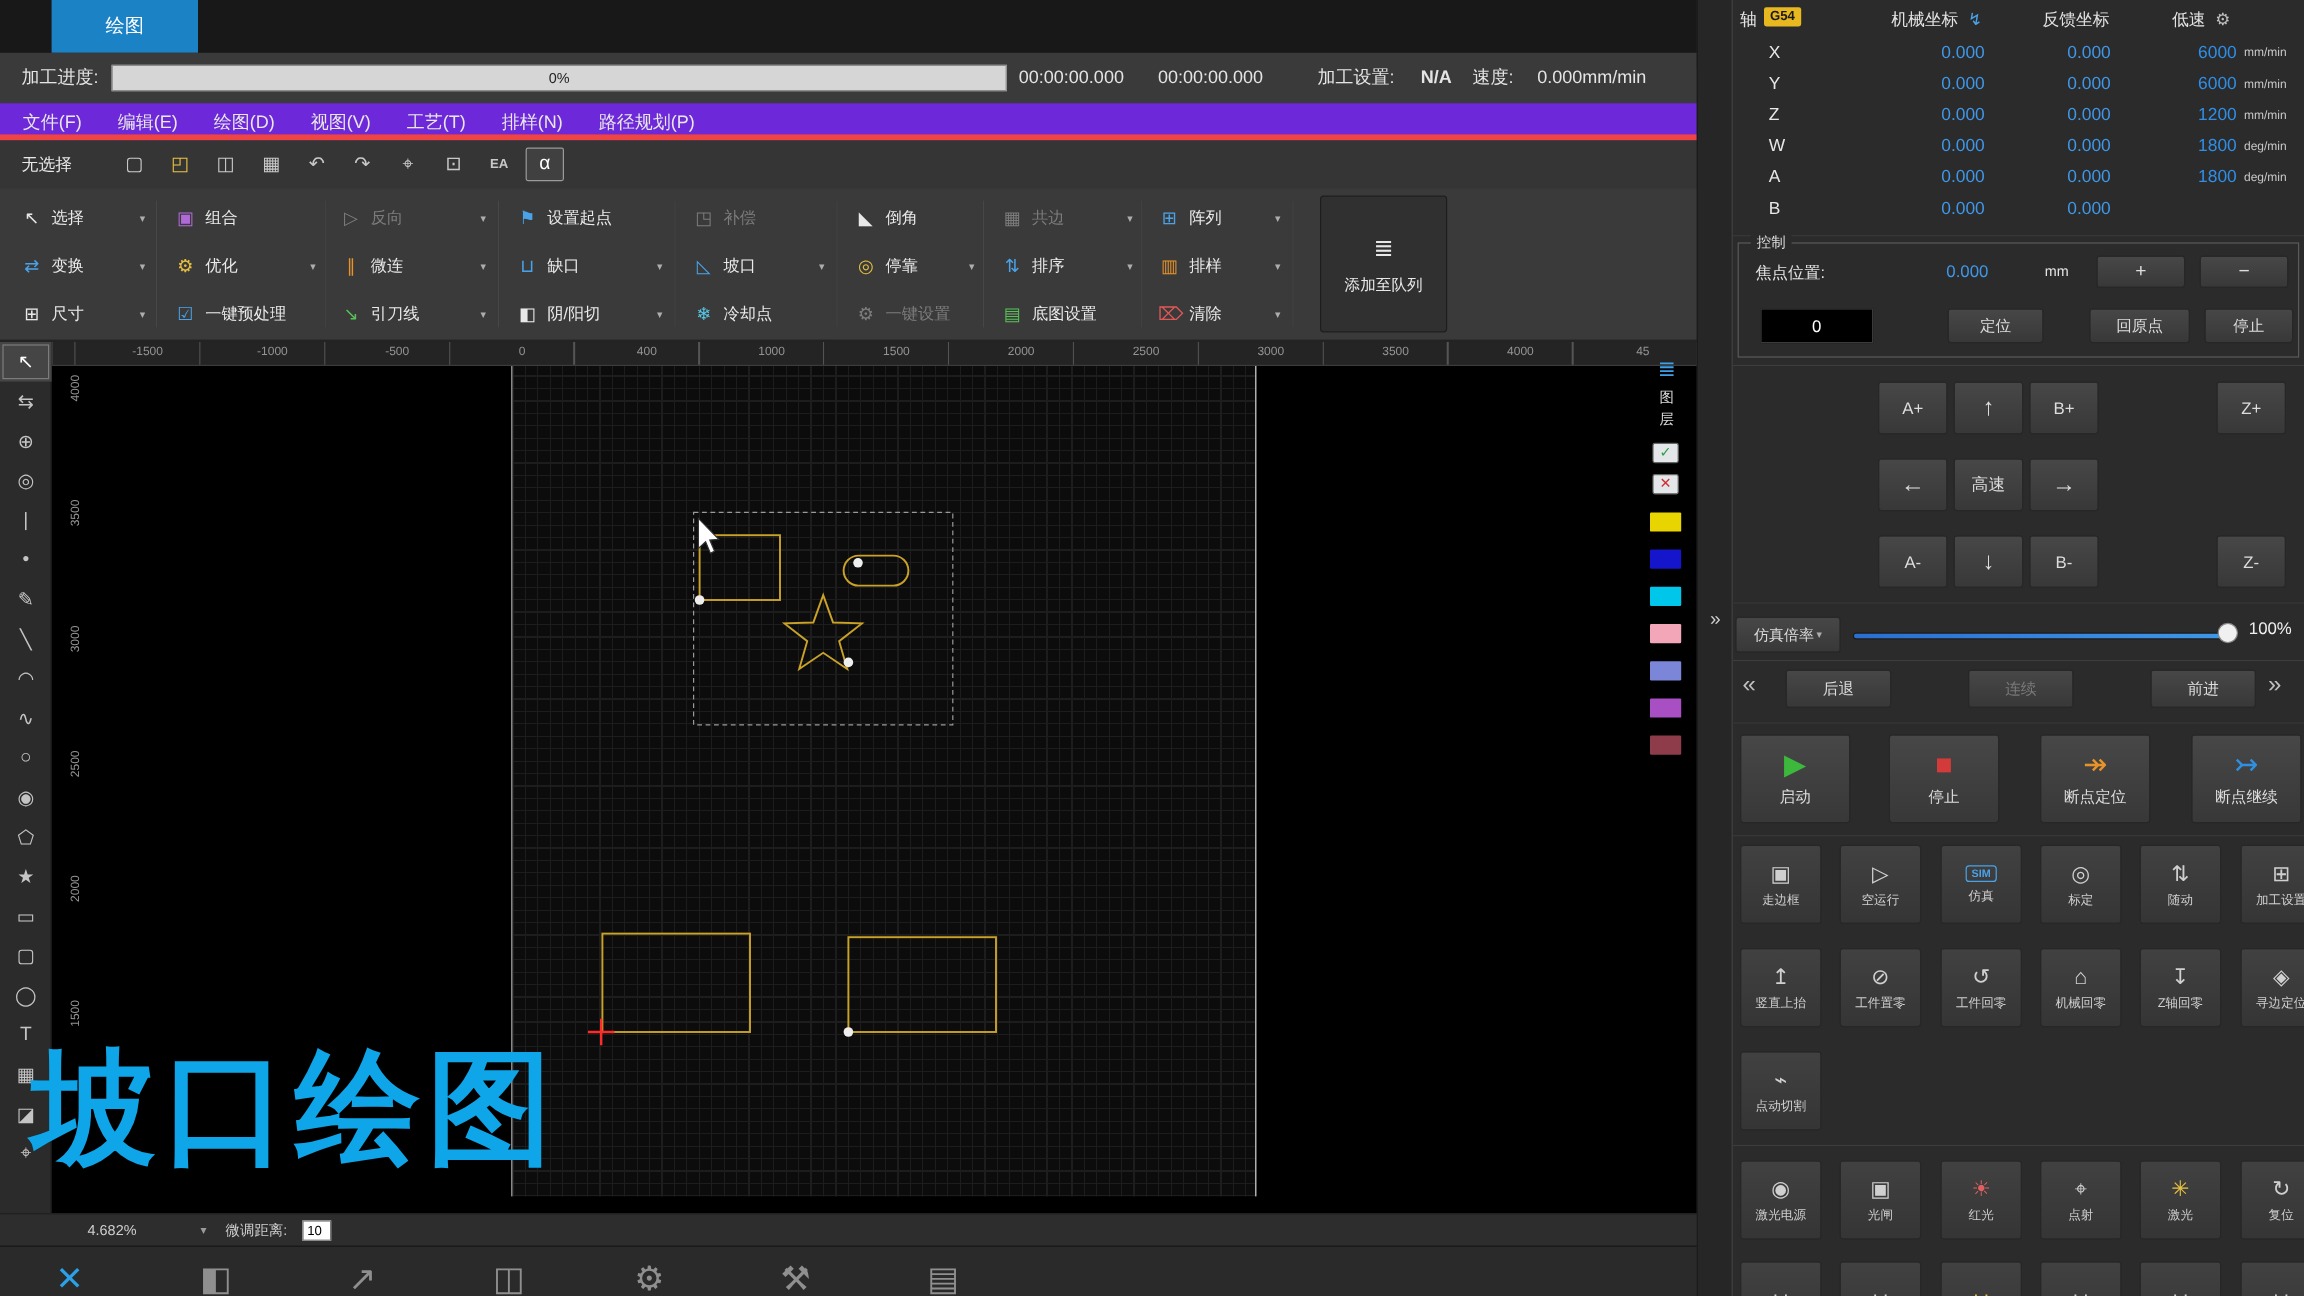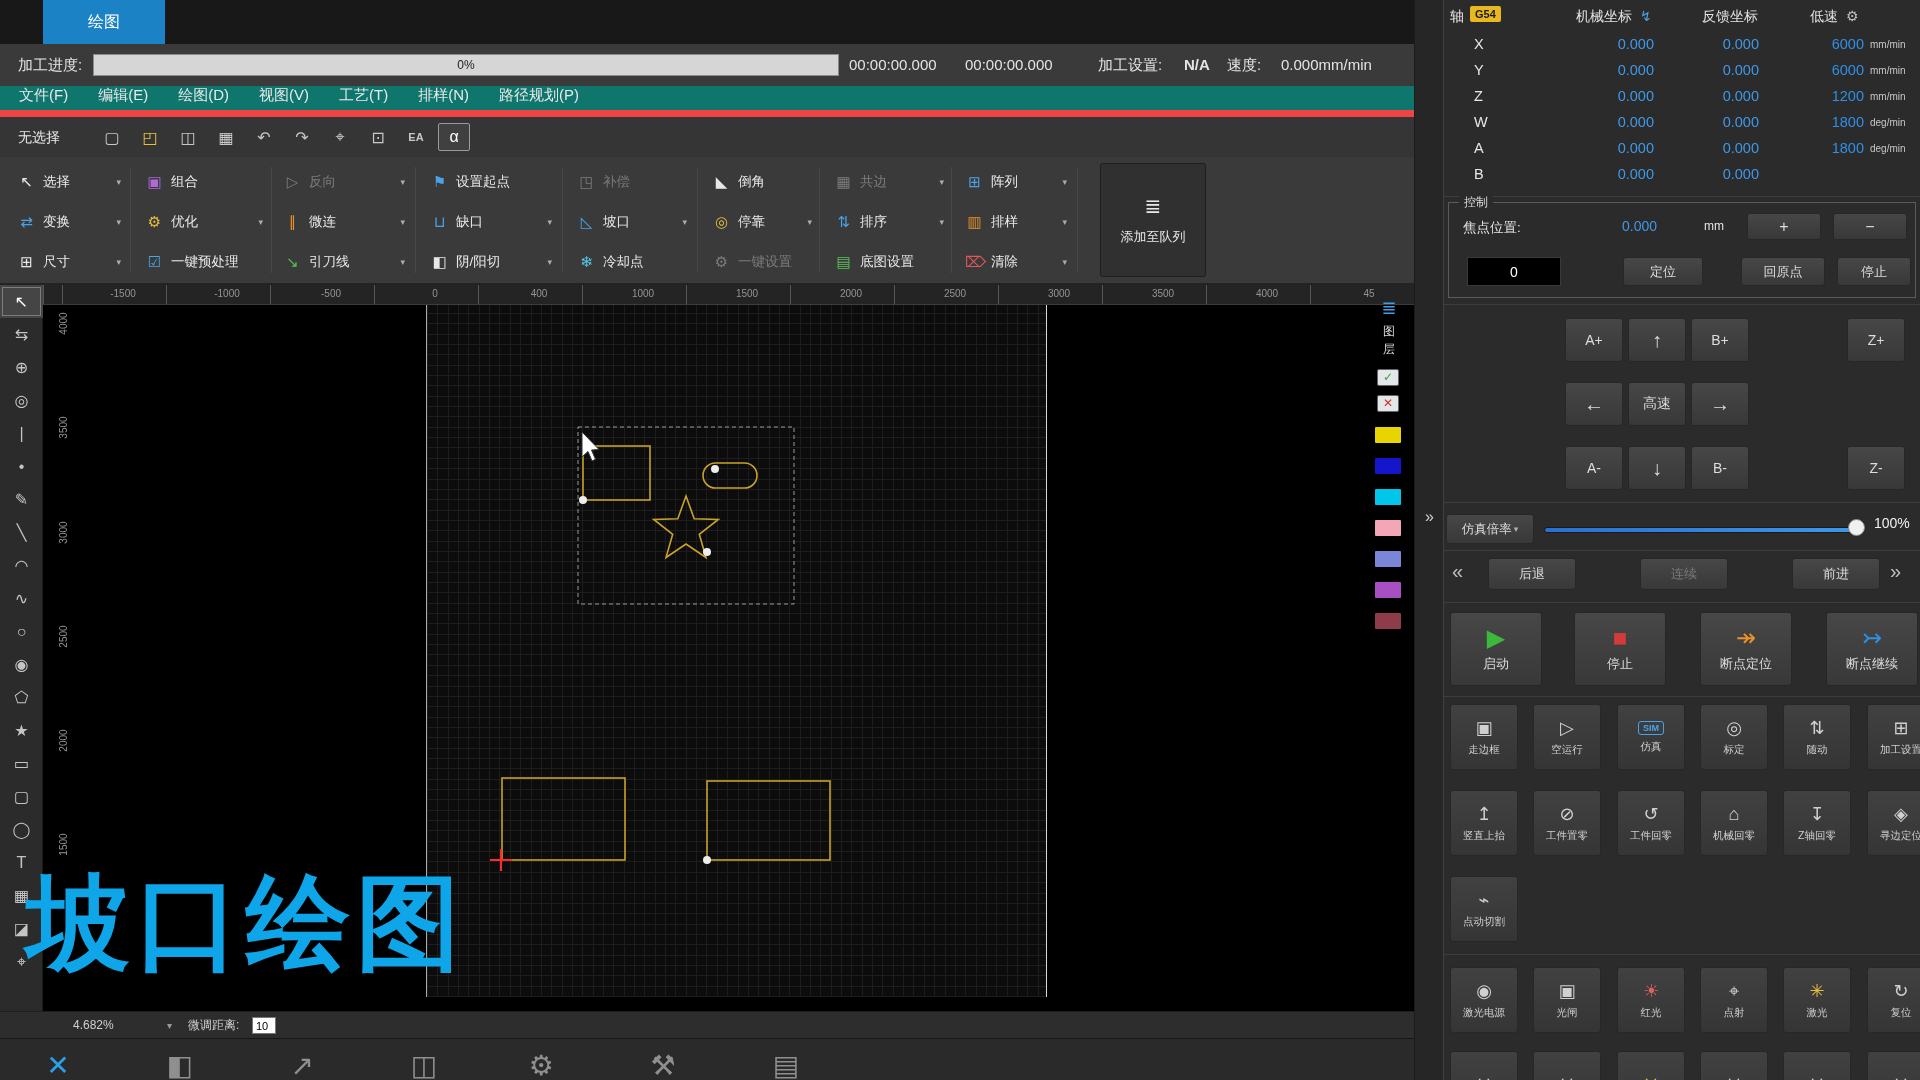--- a/index.html
+++ b/index.html
@@ -6,21 +6,21 @@
 html,body{width:1920px;height:1080px}
 body{position:relative;overflow:hidden;background:#2e2e2e;color:#e4e4e4;font-family:"Liberation Sans","DejaVu Sans",sans-serif}
 
 #tabbar{position:absolute;left:0;top:0;width:1414px;height:57px;background:#181818}
 .tab{position:absolute;top:0;height:44px;display:flex;align-items:center;justify-content:center;font-size:16px;color:#ddd}
 #tab-drawing{left:43px;width:122px;background:#1b82c5;color:#fff}
 #tab-assist{left:204px;width:190px;background:#232323}
 #progressrow{position:absolute;left:0;top:44px;width:1414px;height:42px;background:#3a3a3a;font-size:15px}
 #progressrow .t{position:absolute;top:0;line-height:42px;white-space:nowrap}
 #pbar{position:absolute;left:93px;top:10px;width:746px;height:22px;background:#d6d6d6;border:1px solid #8c8c8c;color:#222;font-size:12px;display:flex;align-items:center;justify-content:center}
-#menurow{position:absolute;left:0;top:86px;width:1414px;height:31px;background:#0f766e;border-bottom:7px solid #ef4444;display:flex;align-items:flex-start;padding-left:4px}
+#menurow{position:absolute;left:0;top:86px;width:1414px;height:31px;background:#6d28d9;border-bottom:5px solid #ef4444;display:flex;align-items:flex-end;padding-left:4px}
 .menu-item{padding:0 15px;font-size:15px;color:#e8e8e8}
 #quickrow{position:absolute;left:0;top:117px;width:1414px;height:40px;background:#353535}
 #sel-status{position:absolute;left:18px;line-height:40px;font-size:14px;color:#e8e8e8}
 #qicons{position:absolute;left:96px;top:6px;display:flex;gap:6px}
 .qicon{width:32px;height:28px;display:flex;align-items:center;justify-content:center;font-size:16px;color:#c8c8c8;border-radius:2px}
 .qicon.small{font-size:11px;font-weight:bold}
 .qicon.active{border:1px solid #9a9a9a;background:#404040;color:#fff}
 
 #ribbon{position:absolute;left:0;top:157px;width:1414px;height:128px;background:#3a3a3a;border-bottom:2px solid #232323}
 .rb-col{position:absolute;top:7px;display:flex;flex-direction:column;gap:4px}

